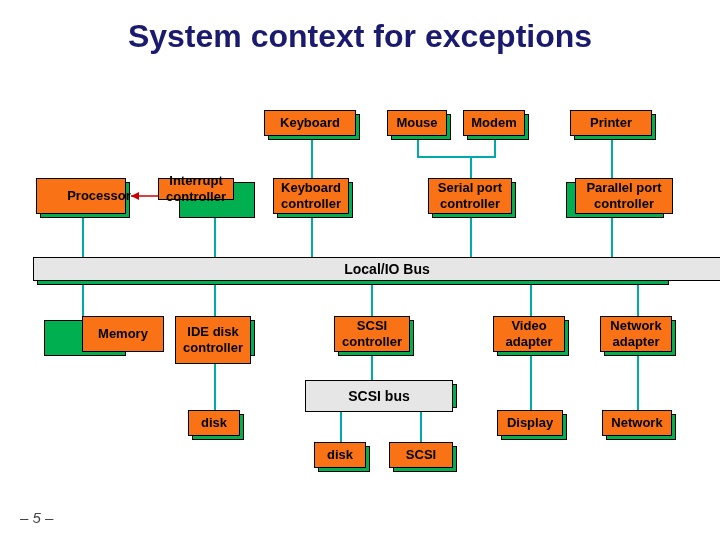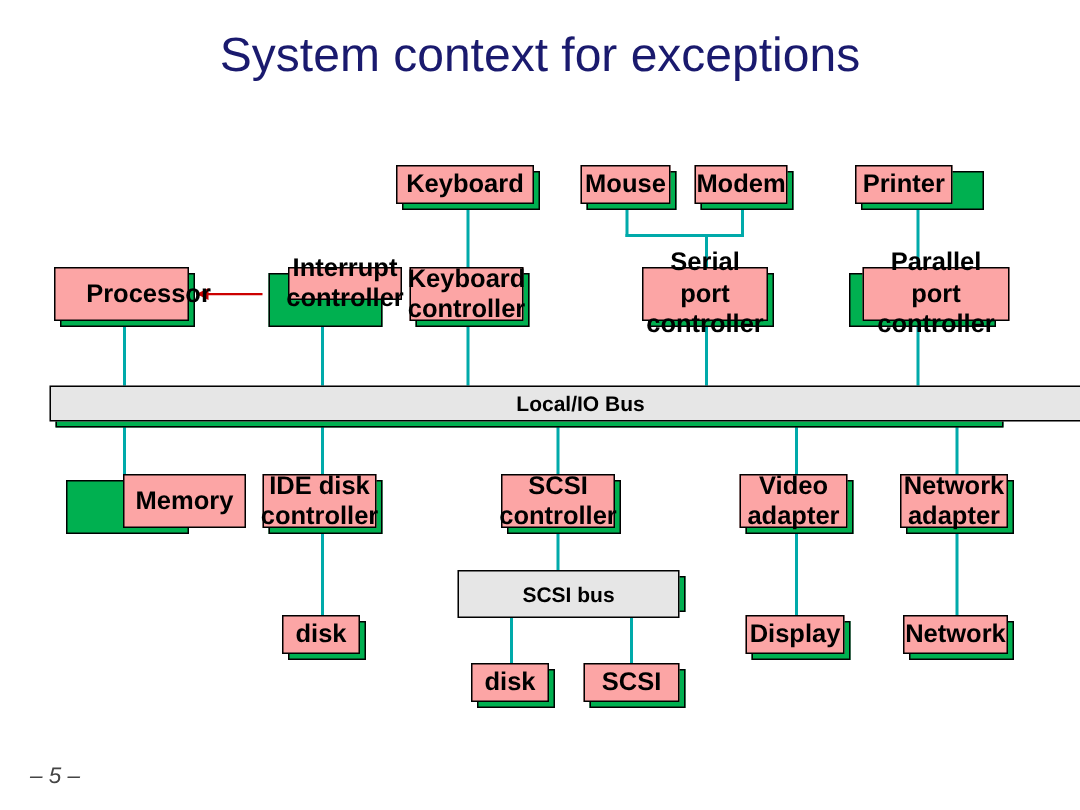--- a/index.html
+++ b/index.html
@@ -7,29 +7,29 @@
     width: 720px;
     height: 540px;
     background: #fff;
     font-family: Arial, Helvetica, sans-serif;
     position: relative;
   }
   .title {
     text-align: center;
     font-family: "Comic Sans MS", cursive, sans-serif;
     font-size: 32px;
-    font-weight: normal;
+    font-weight: bold;
     color: #1a1a6e;
     padding-top: 18px;
   }
   .box {
     position: absolute;
-    background: #fca5a5;
+    background: #f97316;
     border: 1.5px solid #000;
-    font-size: 17px;
+    font-size: 13px;
     font-weight: bold;
     text-align: center;
     display: flex;
     align-items: center;
     justify-content: center;
     line-height: 1.2;
   }
   .shadow {
     position: absolute;
     background: #00b050;
@@ -113,27 +113,27 @@
 <div class="shadow" style="left:268px; top:114px; width:92px; height:26px;"></div>
 <div class="box" style="left:264px; top:110px; width:92px; height:26px;">Keyboard</div>
 
 <div class="shadow" style="left:391px; top:114px; width:60px; height:26px;"></div>
 <div class="box" style="left:387px; top:110px; width:60px; height:26px;">Mouse</div>
 
 <div class="shadow" style="left:467px; top:114px; width:62px; height:26px;"></div>
 <div class="box" style="left:463px; top:110px; width:62px; height:26px;">Modem</div>
 
 <div class="shadow" style="left:574px; top:114px; width:82px; height:26px;"></div>
-<div class="box" style="left:570px; top:110px; width:65px; height:26px;">Printer</div>
+<div class="box" style="left:570px; top:110px; width:82px; height:26px;">Printer</div>
 
 <div class="shadow" style="left:40px; top:182px; width:90px; height:36px;"></div>
 <div class="box" style="left:36px; top:178px; width:90px; height:36px;padding-left:36px;">Processor</div>
 
 <div class="shadow" style="left:179px; top:182px; width:76px; height:36px;"></div>
-<div class="box" style="left:192px; top:178px; width:76px; height:22px; white-space:pre-line;">Interrupt
+<div class="box" style="left:158px; top:178px; width:76px; height:22px; white-space:pre-line;">Interrupt
 controller</div>
 
 <div class="shadow" style="left:277px; top:182px; width:76px; height:36px;"></div>
 <div class="box" style="left:273px; top:178px; width:76px; height:36px; white-space:pre-line;">Keyboard
 controller</div>
 
 <div class="shadow" style="left:432px; top:182px; width:84px; height:36px;"></div>
 <div class="box" style="left:428px; top:178px; width:84px; height:36px; white-space:pre-line;">Serial port
 controller</div>
 
@@ -141,21 +141,21 @@
 <div class="box" style="left:562px; top:178px; width:98px; height:36px; white-space:pre-line;margin-left:13px;">Parallel port
 controller</div>
 
 <div class="bus-shadow" style="left:37px; top:261px; width:632px; height:24px;"></div>
 <div class="bus" style="left:33px; top:257px; width:708px; height:24px;">Local/IO Bus</div>
 
 <div class="shadow" style="left:44px; top:320px; width:82px; height:36px;"></div>
 <div class="box" style="left:40px; top:316px; width:82px; height:36px;margin-left:42px;">Memory</div>
 
 <div class="shadow" style="left:179px; top:320px; width:76px; height:36px;"></div>
-<div class="box" style="left:175px; top:316px; width:76px; height:36px; white-space:pre-line;">IDE disk
+<div class="box" style="left:175px; top:316px; width:76px; height:48px; white-space:pre-line;">IDE disk
 controller</div>
 
 <div class="shadow" style="left:338px; top:320px; width:76px; height:36px;"></div>
 <div class="box" style="left:334px; top:316px; width:76px; height:36px; white-space:pre-line;">SCSI
 controller</div>
 
 <div class="shadow" style="left:497px; top:320px; width:72px; height:36px;"></div>
 <div class="box" style="left:493px; top:316px; width:72px; height:36px; white-space:pre-line;">Video
 adapter</div>
 

